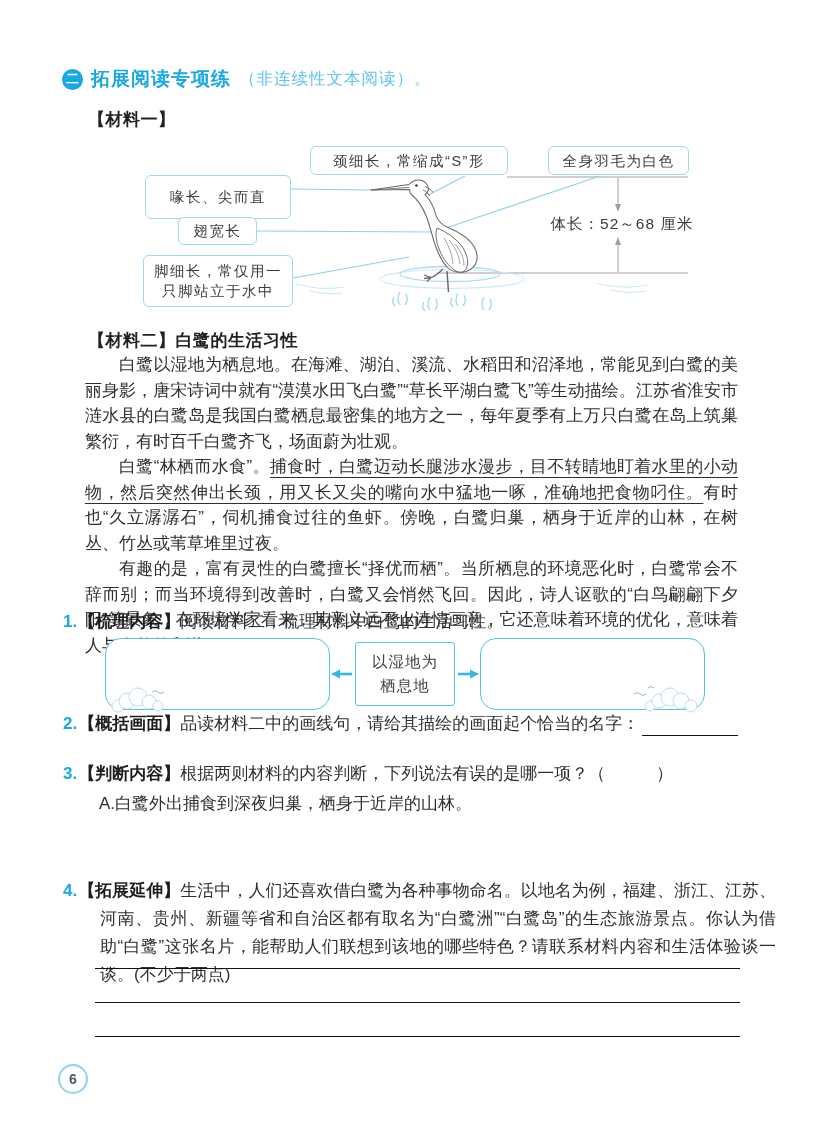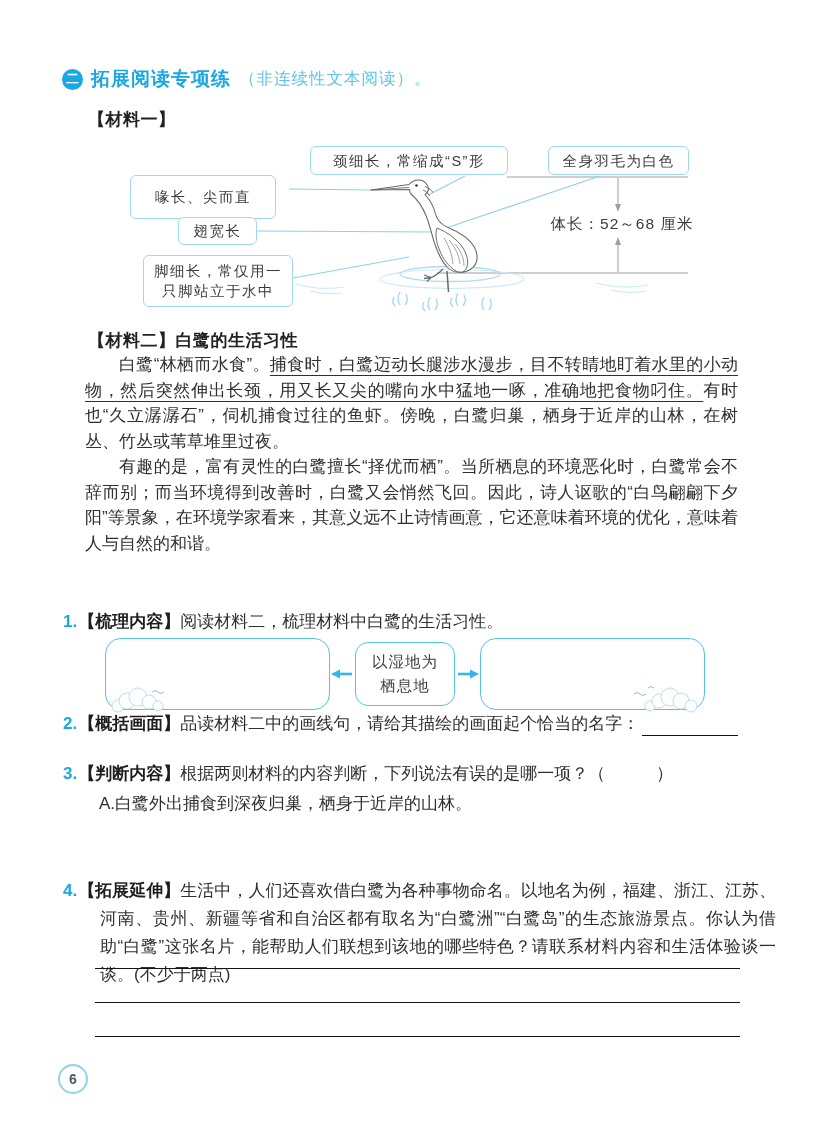--- a/index.html
+++ b/index.html
@@ -34,21 +34,21 @@
   
   .qrow{font-size:17px;line-height:24px;color:var(--ink);}
   .qnum{color:var(--accent);font-weight:bold;margin-right:1px;}
   .qtag{font-weight:bold;color:#1d1d1d;}
   .opt{font-size:17px;color:var(--ink);}
 
   
   #flow{top:636px;left:0;width:816px;height:82px;}
   .fbox{position:absolute;border:1.7px solid var(--flow-border);background:#fff;box-sizing:border-box;}
   .fbox.big{width:225px;height:72px;top:2px;border-radius:16px;}
-  .fbox.small{left:355px;top:6px;width:100px;height:64px;border-radius:13px;
+  .fbox.small{left:355px;top:6px;width:100px;height:64px;border-radius:3px;
       display:flex;align-items:center;justify-content:center;text-align:center;
       font-size:15.5px;line-height:24px;letter-spacing:1px;color:#3c3c3c;padding:0 15px;}
 
   .q2wrap{display:flex;align-items:flex-end;width:675px;}
   .blankline{flex:1;border-bottom:1.6px solid #141414;height:19px;margin-left:3px;}
 
   .q4body{width:676px;font-size:17px;line-height:28px;text-align:justify;
           text-indent:-37px;padding-left:37px;}
 
   .ansline{border-top:1.6px solid #141414;width:645px;height:0;}
@@ -125,29 +125,30 @@
         <path fill="#ffffff" stroke="#6a6a6a" stroke-width="1" d="M437,90 C447,94 457,101 463,110 C468,118 469,126 466,131
              C464,134.5 460,135 456,133 C449,129 443,121 439.5,112 C436,103 435,96 437,90 Z"></path>
         <path d="M449,102 C455,109 459,117 460,126 M444,100 C449,108 452,116 453,126 M455,106 C461,113 464,120 464,128" stroke="#8a8a8a" stroke-width="0.8" fill="none"></path>
         <path d="M447,133 L448.5,154" stroke="#6a6a6a" stroke-width="1.5" fill="none"></path>
         <path d="M443,131 C439,135 435.5,138 431,139.5 M431,139.5 l-7,-2.5 M431,139.5 l-7,1 M431,139.5 l-4,4" stroke="#6a6a6a" stroke-width="1.3" fill="none"></path>
       </g>
     </svg>
 
     <div class="lbl" style="left:548px;top:8px;width:141px;height:29px;">全身羽毛为白色</div>
     <div class="lbl" style="left:310px;top:8px;width:198px;height:29px;">颈细长，常缩成“S”形</div>
-    <div class="lbl" style="left:130px;top:37px;width:146px;height:44px;">喙长、尖而直</div>
+    <div class="lbl" style="left:145px;top:37px;width:146px;height:44px;">喙长、尖而直</div>
     <div class="lbl" style="left:178px;top:79px;width:79px;height:28px;">翅宽长</div>
     <div class="lbl" style="left:143px;top:117px;width:150px;height:52px;">脚细长，常仅用一只脚站立于水中</div>
     <div class="dimtext" style="left:548px;top:76px;width:148px;">体长：52～68 厘米</div>
   </div>
 
   <div class="abs mheading" style="top:329px;left:88px;">【材料二】白鹭的生活习性</div>
 
   <div class="abs" id="mat2text">
+    <p>白鹭以湿地为栖息地。在海滩、湖泊、溪流、水稻田和沼泽地，常能见到白鹭的美丽身影，唐宋诗词中就有“漠漠水田飞白鹭”“草长平湖白鹭飞”等生动描绘。江苏省淮安市涟水县的白鹭岛是我国白鹭栖息最密集的地方之一，每年夏季有上万只白鹭在岛上筑巢繁衍，有时百千白鹭齐飞，场面蔚为壮观。</p>
     <p><span>白鹭“林栖而水食”。</span><span class="uline">捕食时，白鹭迈动长腿涉水漫步，目不转睛地盯着水里的小动物，然后突然伸出长颈，用又长又尖的嘴向水中猛地一啄，准确地把食物叼住。</span><span>有时也“久立潺潺石”，伺机捕食过往的鱼虾。傍晚，白鹭归巢，栖身于近岸的山林，在树丛、竹丛或苇草堆里过夜。</span></p>
     <p>有趣的是，富有灵性的白鹭擅长“择优而栖”。当所栖息的环境恶化时，白鹭常会不辞而别；而当环境得到改善时，白鹭又会悄然飞回。因此，诗人讴歌的“白鸟翩翩下夕阳”等景象，在环境学家看来，其意义远不止诗情画意，它还意味着环境的优化，意味着人与自然的和谐。</p>
   </div>
 
   <div class="abs qrow" style="top:610px;left:63px;">
     <span class="qnum">1.</span><span class="qtag">【梳理内容】</span><span>阅读材料二，梳理材料中白鹭的生活习性。</span>
   </div>
 
   <div class="abs" id="flow">
     <div class="fbox big" style="left:105px;"></div>

